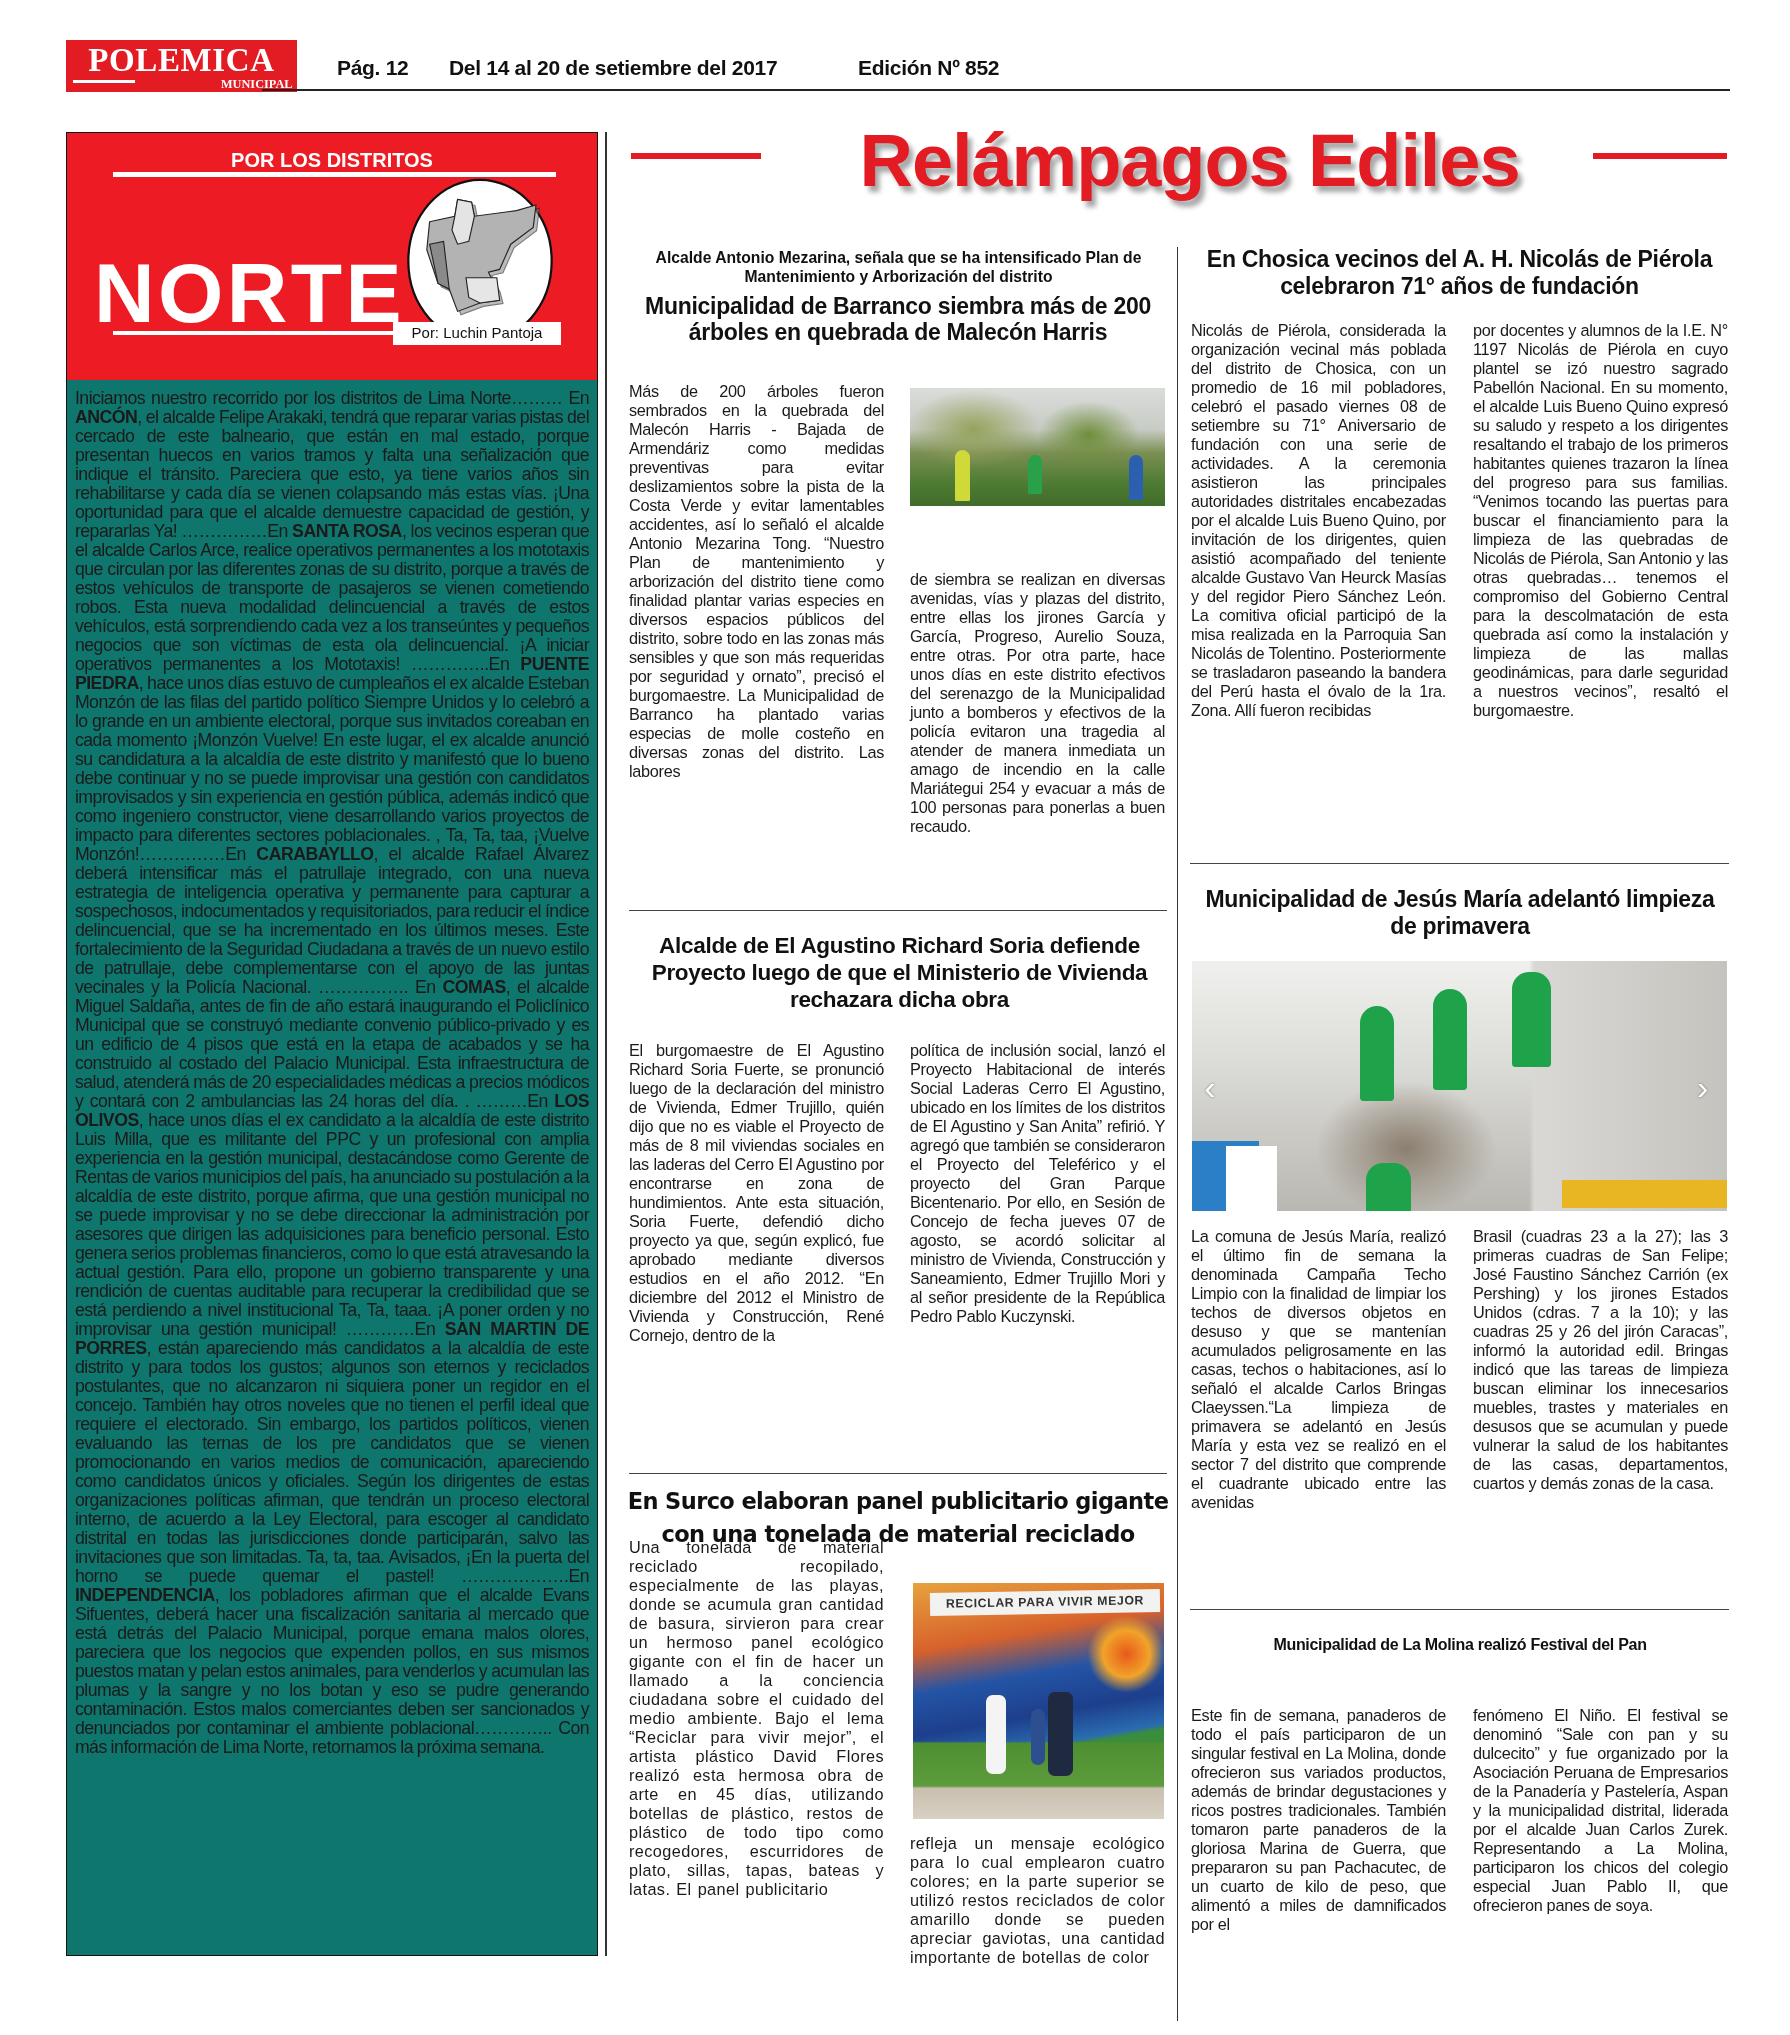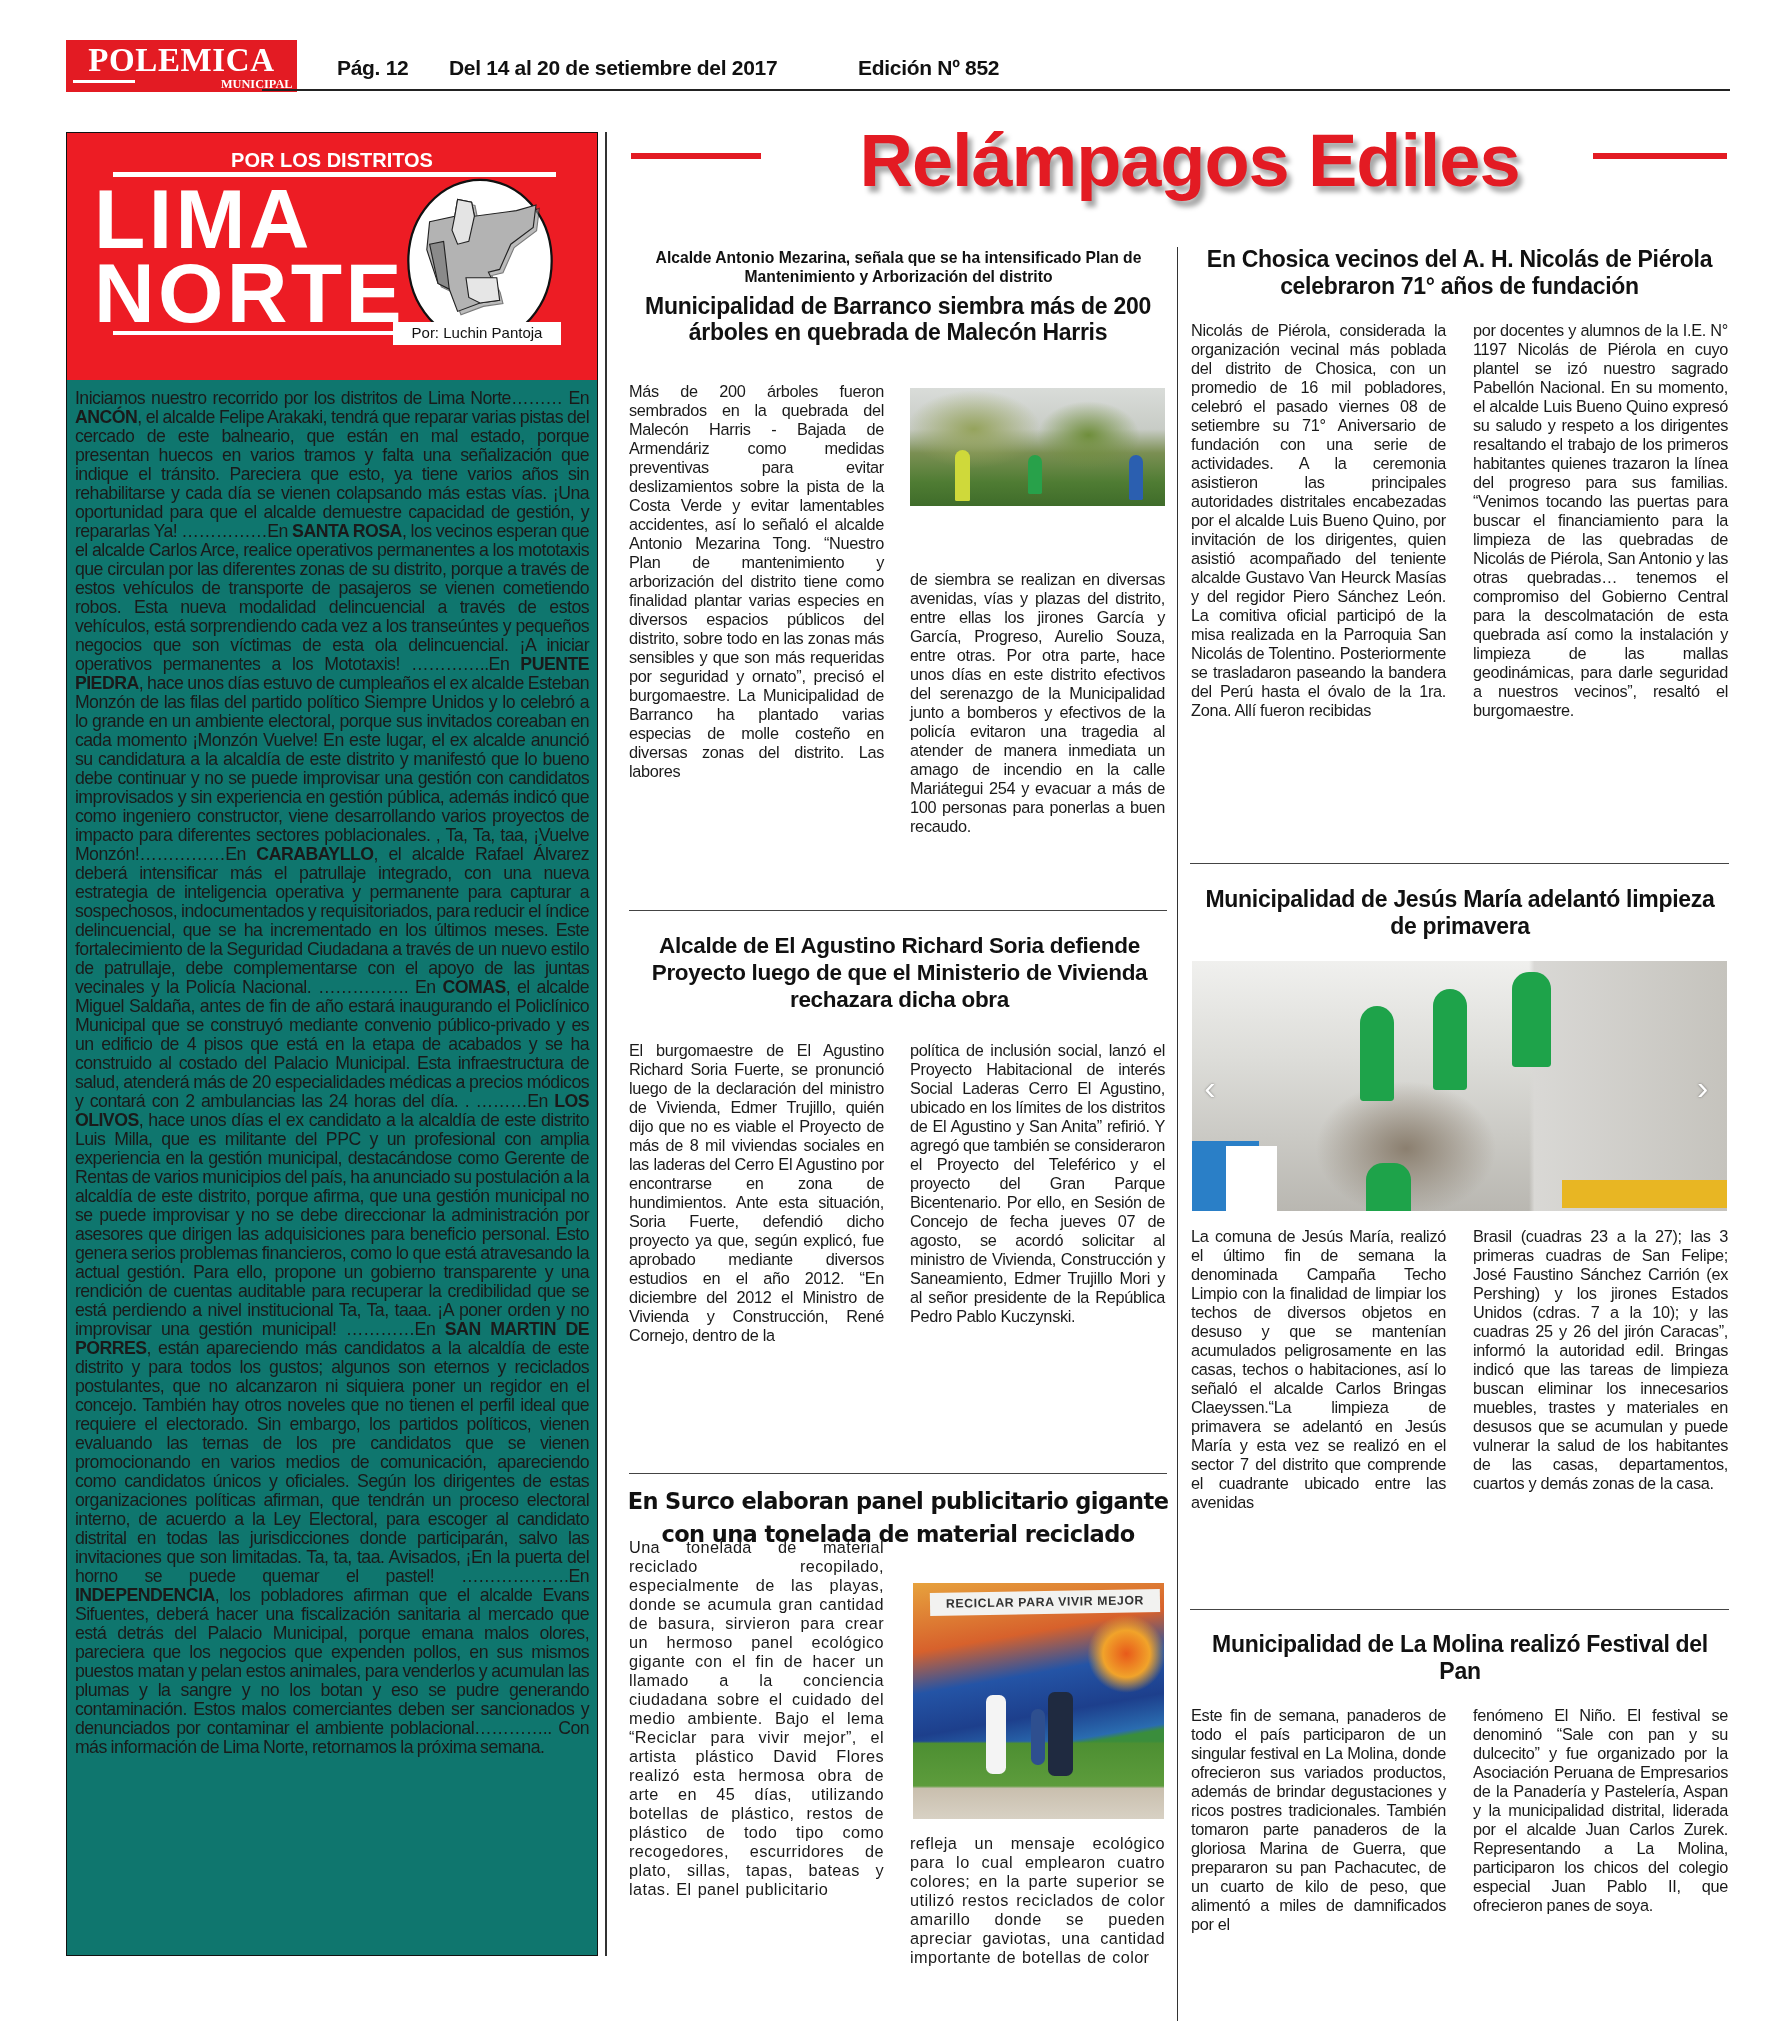--- a/index.html
+++ b/index.html
@@ -84,21 +84,20 @@
 <div class="abs" id="hdr-rule"></div>
 
 <div class="abs red-dash" style="left:631px; top:153px; width:130px;"></div>
 <div class="abs" id="section-title">Relámpagos Ediles</div>
 <div class="abs red-dash" style="left:1593px; top:153px; width:134px;"></div>
 
 <div class="abs" id="lima-box">
   <div id="lima-banner">
     <div id="lima-kicker">POR LOS DISTRITOS</div>
     <div class="white-rule" style="left:46px; top:39px; width:443px;"></div>
-    <div id="lima-word1">LIMA</div>
     <div id="lima-word2">NORTE</div>
     <svg id="lima-map" viewBox="0 0 270 300">
       <ellipse cx="135" cy="150" rx="128" ry="145" fill="#fff" stroke="#111" stroke-width="4"></ellipse>
       <path d="M45 80 L90 70 L95 40 L120 45 L125 70 L200 60 L235 50 L230 90 L190 120 L170 165 L150 170 L165 200 L170 220 L135 225 L95 240 L80 200 L60 190 L40 130 Z" fill="#8e8e8e" stroke="#222" stroke-width="2" transform="translate(6,6)" opacity="0.6"></path>
       <path d="M45 80 L90 70 L95 40 L120 45 L125 70 L200 60 L235 50 L230 90 L190 120 L170 165 L150 170 L165 200 L170 220 L135 225 L95 240 L80 200 L60 190 L40 130 Z" fill="#b3b3b3" stroke="#222" stroke-width="2"></path>
       <path d="M90 70 L95 40 L120 45 L125 70 L115 115 L95 120 L85 95 Z" fill="#e4e4e4" stroke="#222" stroke-width="2"></path>
       <path d="M45 120 L70 115 L80 200 L60 190 Z" fill="#8a8a8a" stroke="#222" stroke-width="2"></path>
       <path d="M110 180 L165 180 L170 220 L135 225 L115 215 Z" fill="#e6e6e6" stroke="#222" stroke-width="2"></path>
     </svg>
     <div class="white-rule" style="left:46px; top:198px; width:443px; height:3.9px;"></div>
@@ -150,16 +149,16 @@
   <div class="worker" style="left:320px; top:11.2px; width:39px; height:95px;"></div>
   <div class="worker" style="left:174px; top:202px; width:45px; height:51px;"></div>
   <div id="jm-yellow"></div>
   <div class="slider-arrow" style="left:12.3px;">‹</div>
   <div class="slider-arrow" style="left:505px;">›</div>
 </div>
 <div class="abs col-text" style="left:1191px; top:1227px; width:255px;">La comuna de Jesús María, realizó el último fin de semana la denominada Campaña Techo Limpio con la finalidad de limpiar los techos de diversos objetos en desuso y que se mantenían acumulados peligrosamente en las casas, techos o habitaciones, así lo señaló el alcalde Carlos Bringas Claeyssen.“La limpieza de primavera se adelantó en Jesús María y esta vez se realizó en el sector 7 del distrito que comprende el cuadrante ubicado entre las avenidas</div>
 <div class="abs col-text" style="left:1473px; top:1227px; width:255px;">Brasil (cuadras 23 a la 27); las 3 primeras cuadras de San Felipe; José Faustino Sánchez Carrión (ex Pershing) y los jirones Estados Unidos (cdras. 7 a la 10); y las cuadras 25 y 26 del jirón Caracas”, informó la autoridad edil. Bringas indicó que las tareas de limpieza buscan eliminar los innecesarios muebles, trastes y materiales en desusos que se acumulan y puede vulnerar la salud de los habitantes de las casas, departamentos, cuartos y demás zonas de la casa.</div>
 <div class="abs hrule" style="left:1190px; top:1609px; width:539px;"></div>
 
-<div class="abs headline" style="left:1196px; top:1631px; width:528px; font-size:23px; line-height:27px;">Municipalidad de La Molina realizó Festival del Pan</div>
+<div class="abs headline" style="left:1196px; top:1631px; width:528px; font-size:16px; line-height:27px;">Municipalidad de La Molina realizó Festival del Pan</div>
 <div class="abs col-text" style="left:1191px; top:1706px; width:255px;">Este fin de semana, panaderos de todo el país participaron de un singular festival en La Molina, donde ofrecieron sus variados productos, además de brindar degustaciones y ricos postres tradicionales. También tomaron parte panaderos de la gloriosa Marina de Guerra, que prepararon su pan Pachacutec, de un cuarto de kilo de peso, que alimentó a miles de damnificados por el</div>
 <div class="abs col-text" style="left:1473px; top:1706px; width:255px;">fenómeno El Niño. El festival se denominó “Sale con pan y su dulcecito” y fue organizado por la Asociación Peruana de Empresarios de la Panadería y Pastelería, Aspan y la municipalidad distrital, liderada por el alcalde Juan Carlos Zurek. Representando a La Molina, participaron los chicos del colegio especial Juan Pablo II, que ofrecieron panes de soya.</div>
 
 
 </body></html>

